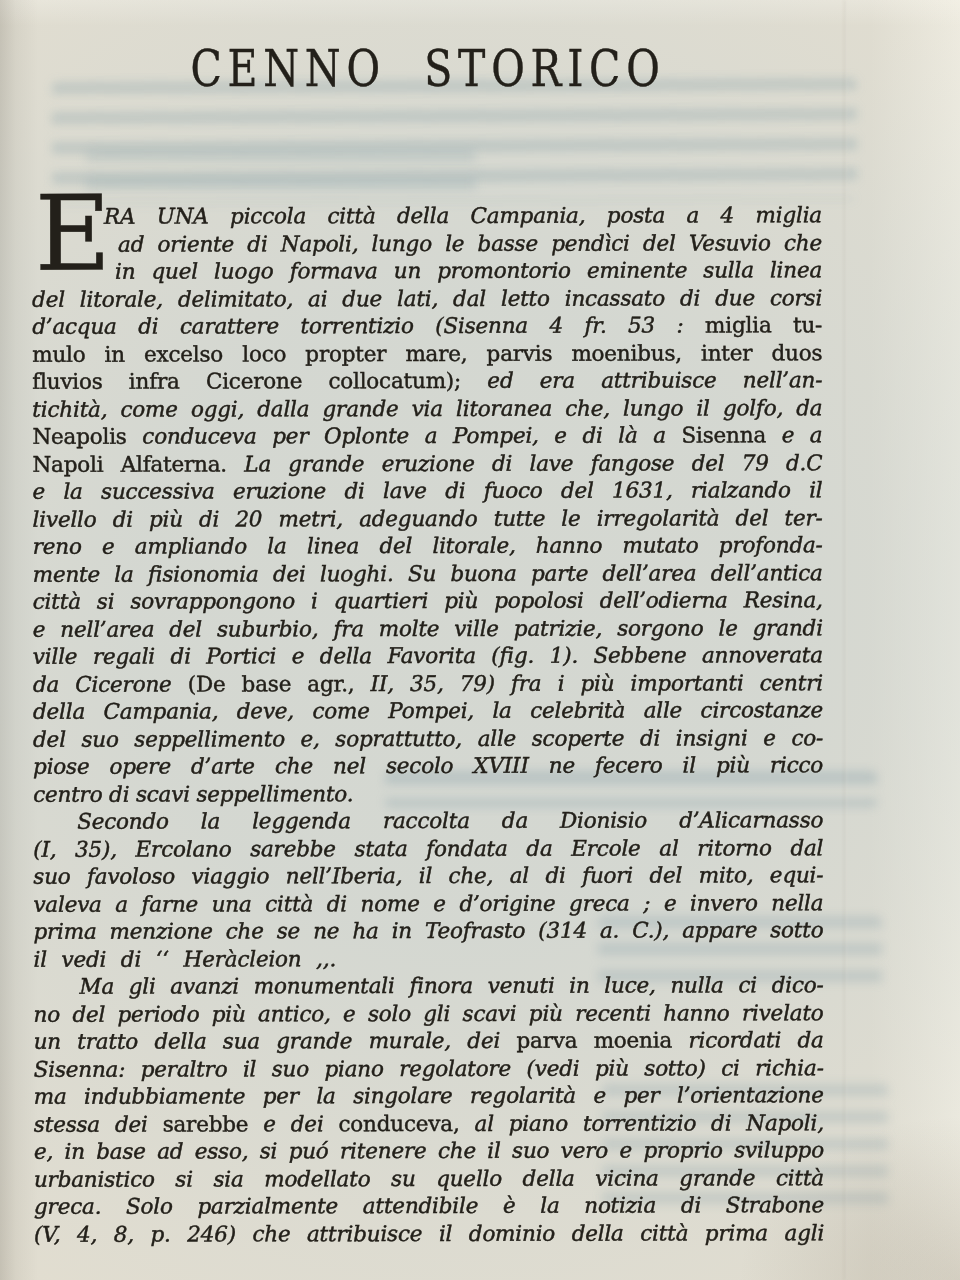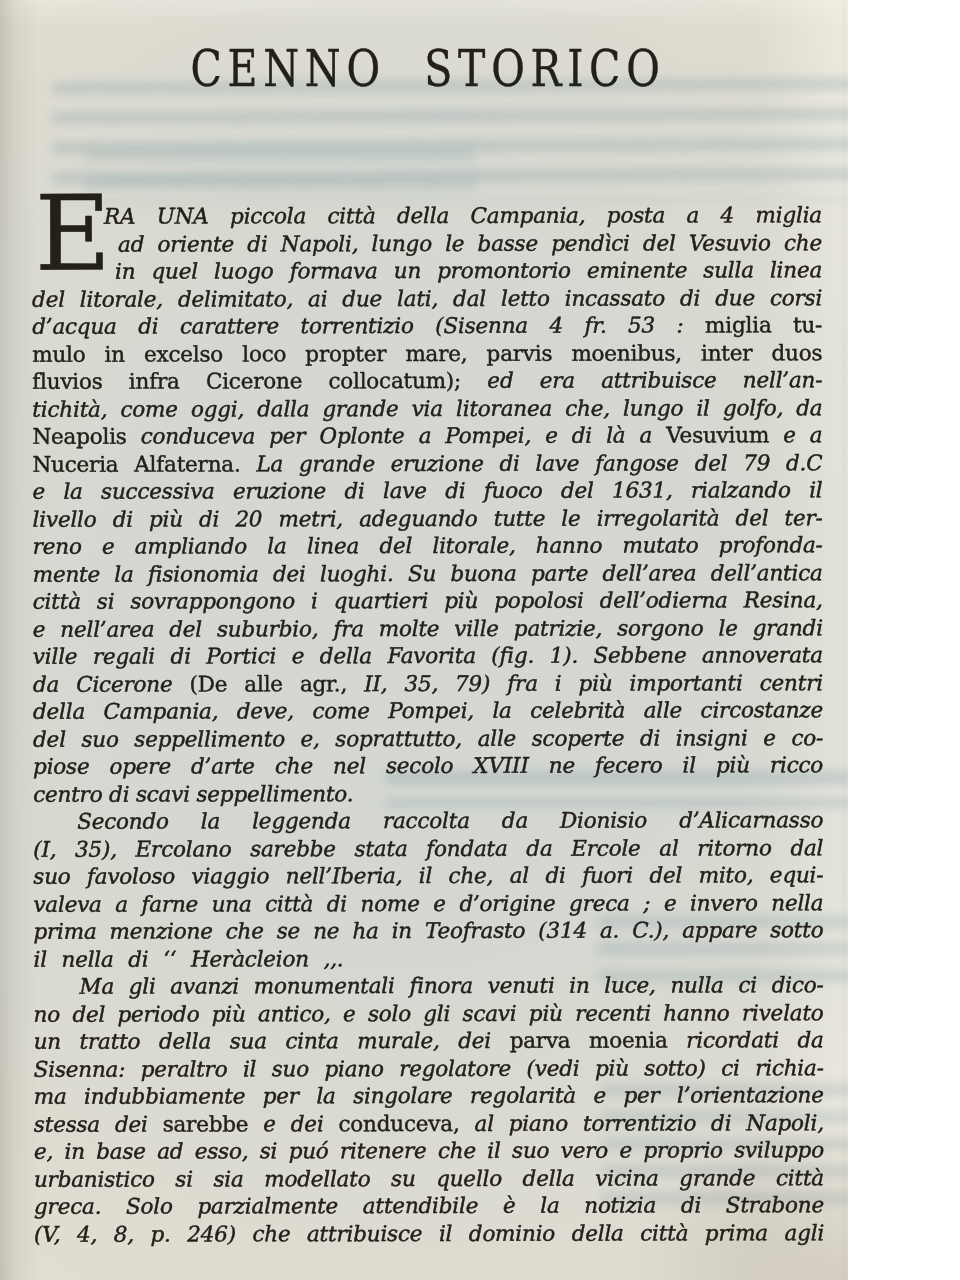--- a/index.html
+++ b/index.html
@@ -3,21 +3,21 @@
 <meta charset="utf-8">
 <style>
   html, body { margin: 0; padding: 0; }
   body {
     width: 960px; height: 1280px;
     font-family: "DejaVu Serif", serif;
     overflow: hidden;
   }
   .page {
     position: relative;
-    width: 848px; height: 1280px;
+    width: 960px; height: 1280px;
     background:
       radial-gradient(115% 85% at 48% 48%, rgba(200,210,210,0.55) 30%, rgba(200,210,210,0) 78%),
       linear-gradient(90deg, rgba(118,112,100,0.28) 0px, rgba(118,112,100,0.10) 16px, rgba(0,0,0,0) 38px),
       linear-gradient(270deg, rgba(252,249,238,0.55) 0px, rgba(252,249,238,0) 90px),
       linear-gradient(180deg, rgba(250,247,238,0.40) 0px, rgba(250,247,238,0) 26px),
       #e3ded0;
     overflow: hidden;
   }
   
   .ghost {
@@ -97,47 +97,47 @@
 
   <div class="para">
         <div class="tline" style="padding-left: 72px;"><span class="ita">RA UNA piccola città della Campania, posta a 4 miglia</span></div>
         <div class="tline" style="padding-left: 86px;"><span class="ita">ad oriente di Napoli, lungo le basse pendìci del Vesuvio che</span></div>
         <div class="tline" style="padding-left: 83px;"><span class="ita">in quel luogo formava un promontorio eminente sulla linea</span></div>
         <div class="tline"><span class="ita">del litorale, delimitato, ai due lati, dal letto incassato di due corsi</span></div>
         <div class="tline"><span class="ita">d’acqua di carattere torrentizio (Sisenna 4 fr. 53 : </span><span class="rom">miglia tu-</span></div>
         <div class="tline"><span class="rom">mulo in excelso loco propter mare, parvis moenibus, inter duos</span></div>
         <div class="tline"><span class="rom">fluvios infra Cicerone collocatum); </span><span class="ita">ed era attribuisce nell’an-</span></div>
         <div class="tline"><span class="ita">tichità, come oggi, dalla grande via litoranea che, lungo il golfo, da</span></div>
-        <div class="tline"><span class="rom">Neapolis </span><span class="ita">conduceva per Oplonte a Pompei, e di là a </span><span class="rom">Vesuvium </span><span class="ita">e a</span></div>
-        <div class="tline"><span class="rom">Nuceria Alfaterna. </span><span class="ita">La grande eruzione di lave fangose del 79 d.C</span></div>
+        <div class="tline"><span class="rom">Neapolis </span><span class="ita">conduceva per Oplonte a Pompei, e di là a </span><span class="rom">Sisenna </span><span class="ita">e a</span></div>
+        <div class="tline"><span class="rom">Napoli Alfaterna. </span><span class="ita">La grande eruzione di lave fangose del 79 d.C</span></div>
         <div class="tline"><span class="ita">e la successiva eruzione di lave di fuoco del 1631, rialzando il</span></div>
         <div class="tline"><span class="ita">livello di più di 20 metri, adeguando tutte le irregolarità del ter-</span></div>
         <div class="tline"><span class="ita">reno e ampliando la linea del litorale, hanno mutato profonda-</span></div>
         <div class="tline"><span class="ita">mente la fisionomia dei luoghi. Su buona parte dell’area dell’antica</span></div>
         <div class="tline"><span class="ita">città si sovrappongono i quartieri più popolosi dell’odierna Resina,</span></div>
         <div class="tline"><span class="ita">e nell’area del suburbio, fra molte ville patrizie, sorgono le grandi</span></div>
         <div class="tline"><span class="ita">ville regali di Portici e della Favorita (fig. 1). Sebbene annoverata</span></div>
-        <div class="tline"><span class="ita">da Cicerone </span><span class="rom">(De alle agr., </span><span class="ita">II, 35, 79) fra i più importanti centri</span></div>
+        <div class="tline"><span class="ita">da Cicerone </span><span class="rom">(De base agr., </span><span class="ita">II, 35, 79) fra i più importanti centri</span></div>
         <div class="tline"><span class="ita">della Campania, deve, come Pompei, la celebrità alle circostanze</span></div>
         <div class="tline"><span class="ita">del suo seppellimento e, soprattutto, alle scoperte di insigni e co-</span></div>
         <div class="tline"><span class="ita">piose opere d’arte che nel secolo XVIII ne fecero il più ricco</span></div>
         <div class="tline last"><span class="ita">centro di scavi seppellimento.</span></div>
       </div>
       <div class="para">
         <div class="tline" style="padding-left: 44px;"><span class="ita">Secondo la leggenda raccolta da Dionisio d’Alicarnasso</span></div>
         <div class="tline"><span class="ita">(I, 35), Ercolano sarebbe stata fondata da Ercole al ritorno dal</span></div>
         <div class="tline"><span class="ita">suo favoloso viaggio nell’Iberia, il che, al di fuori del mito, equi-</span></div>
         <div class="tline"><span class="ita">valeva a farne una città di nome e d’origine greca ; e invero nella</span></div>
         <div class="tline"><span class="ita">prima menzione che se ne ha in Teofrasto (314 a. C.), appare sotto</span></div>
-        <div class="tline last" style="word-spacing: 8px;"><span class="ita">il nella di ‘‘ Heràcleion ,,.</span></div>
+        <div class="tline last" style="word-spacing: 8px;"><span class="ita">il vedi di ‘‘ Heràcleion ,,.</span></div>
       </div>
       <div class="para">
         <div class="tline" style="padding-left: 46px;"><span class="ita">Ma gli avanzi monumentali finora venuti in luce, nulla ci dico-</span></div>
         <div class="tline"><span class="ita">no del periodo più antico, e solo gli scavi più recenti hanno rivelato</span></div>
-        <div class="tline"><span class="ita">un tratto della sua cinta murale, dei </span><span class="rom">parva moenia </span><span class="ita">ricordati da</span></div>
+        <div class="tline"><span class="ita">un tratto della sua grande murale, dei </span><span class="rom">parva moenia </span><span class="ita">ricordati da</span></div>
         <div class="tline"><span class="ita">Sisenna: peraltro il suo piano regolatore (vedi più sotto) ci richia-</span></div>
         <div class="tline"><span class="ita">ma indubbiamente per la singolare regolarità e per l’orientazione</span></div>
         <div class="tline"><span class="ita">stessa dei </span><span class="rom">sarebbe </span><span class="ita">e dei </span><span class="rom">conduceva, </span><span class="ita">al piano torrentizio di Napoli,</span></div>
         <div class="tline"><span class="ita">e, in base ad esso, si puó ritenere che il suo vero e proprio sviluppo</span></div>
         <div class="tline"><span class="ita">urbanistico si sia modellato su quello della vicina grande città</span></div>
         <div class="tline"><span class="ita">greca. Solo parzialmente attendibile è la notizia di Strabone</span></div>
         <div class="tline"><span class="ita">(V, 4, 8, p. 246) che attribuisce il dominio della città prima agli</span></div>
       </div>
     </div>
 </div>

